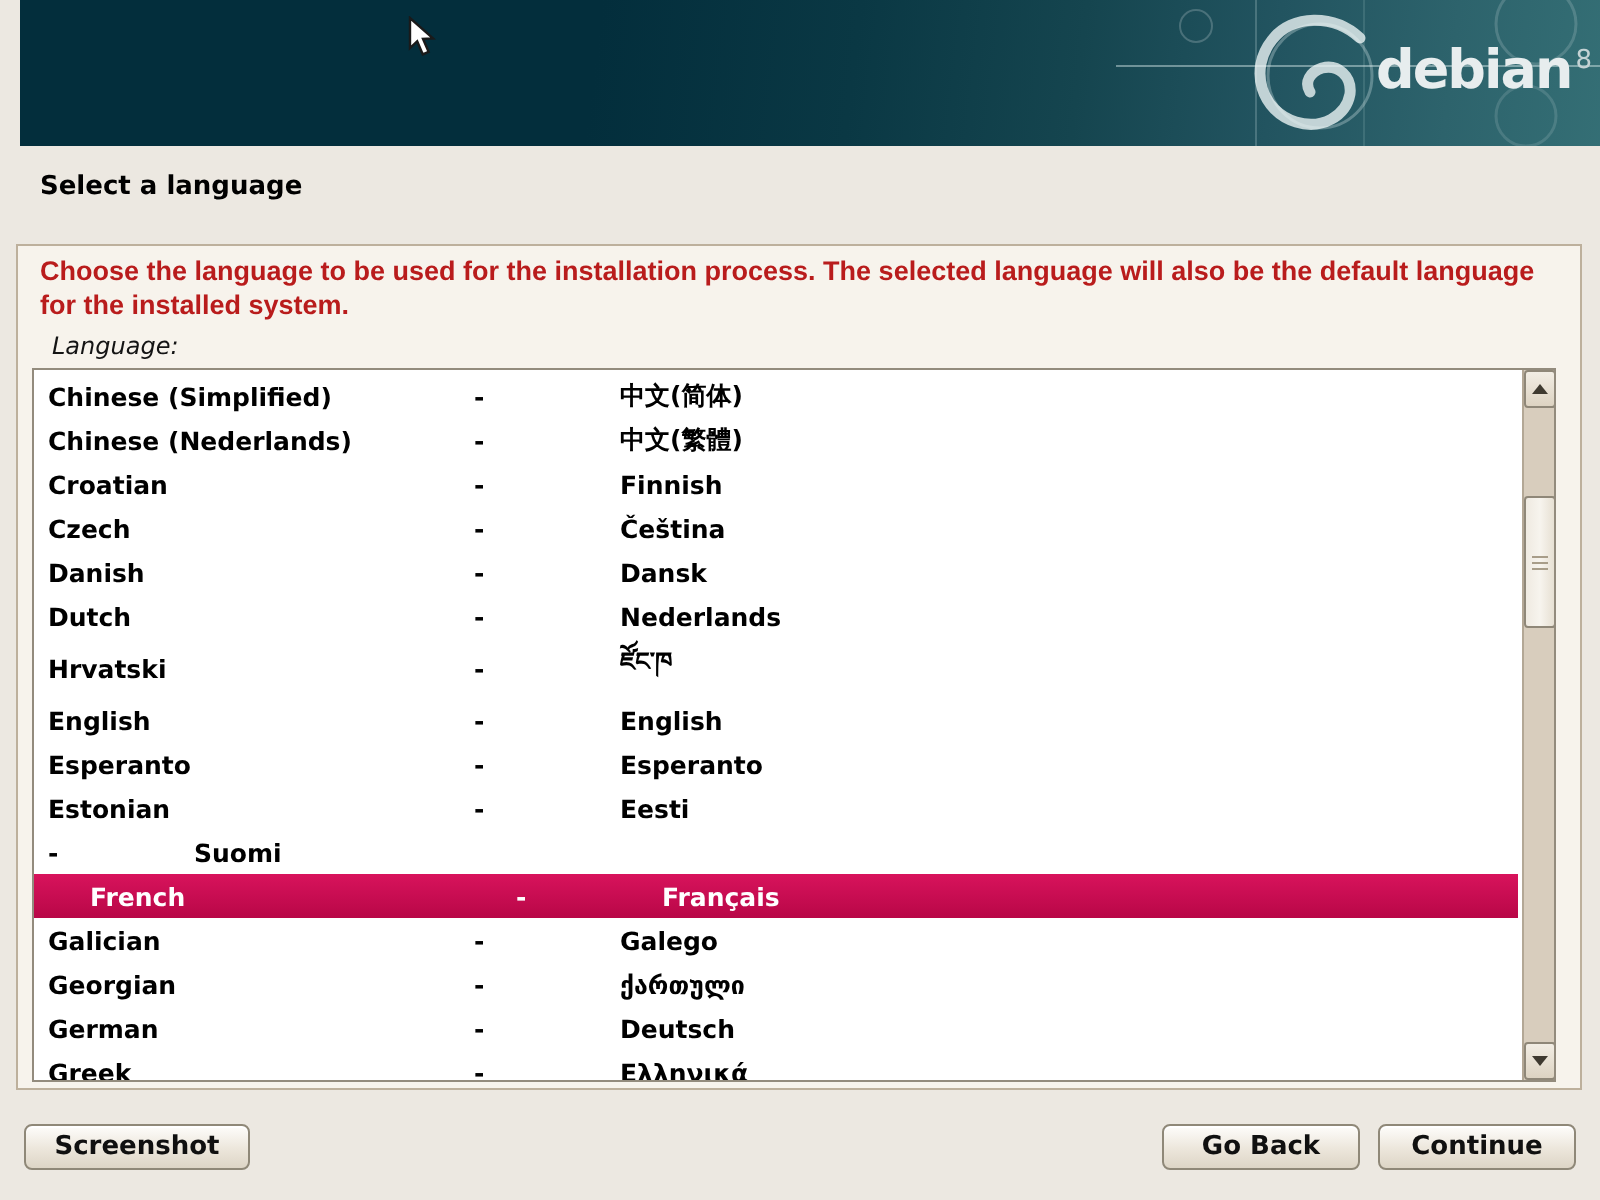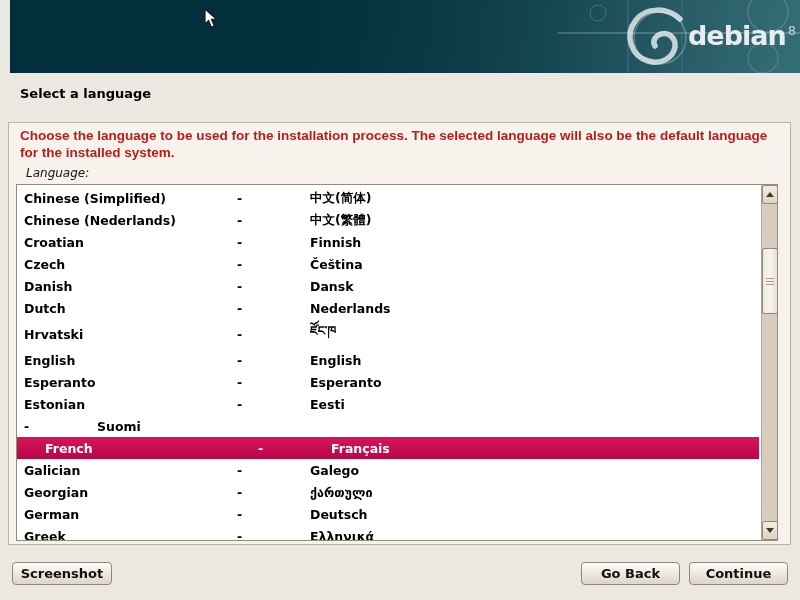--- a/index.html
+++ b/index.html
@@ -117,21 +117,21 @@
     position: absolute;
     height: 23px;
     background: linear-gradient(#fefdfb, #ece6db 55%, #ddd5c6);
     border: 1px solid #8f8878; border-radius: 4px;
     box-shadow: inset 0 1px 0 #ffffff;
     font-family: "DejaVu Sans", sans-serif;
     font-size: 13px; font-weight: bold; color: #101010;
     display: flex; align-items: center; justify-content: center;
     cursor: default;
   }
-  .btn-screenshot { left: 12px;  top: 562px; width: 100px; }
+  .btn-screenshot { left: 12px;  top: 562px; width: 113px; }
   .btn-goback     { left: 581px; top: 562px; width: 99px; }
   .btn-continue   { left: 689px; top: 562px; width: 99px; }
 </style>
 </head>
 <body>
 
 <div class="banner">
   <svg width="800" height="73" viewBox="0 0 800 73">
     <line x1="548" y1="33" x2="800" y2="33" stroke="rgba(220,238,238,0.45)" stroke-width="1"></line>
     <line x1="618" y1="0" x2="618" y2="73" stroke="rgba(220,238,238,0.22)" stroke-width="1"></line>

